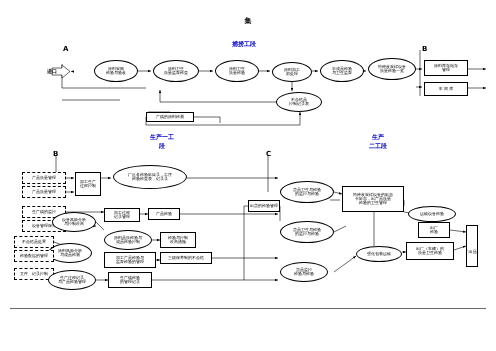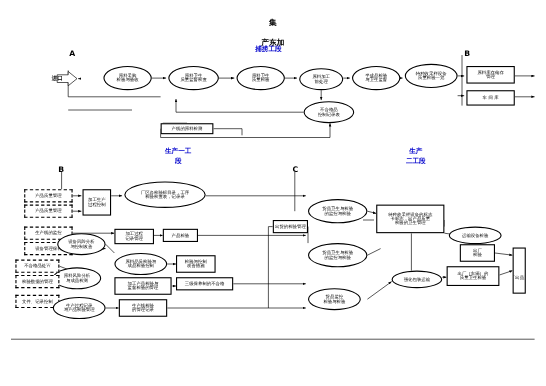--- a/index.html
+++ b/index.html
@@ -129,21 +129,20 @@
     <path d="M248,206 L244,206 L244,280"></path>
     <path d="M330,200 L340,200"></path>
   </g>
 
   <rect x="10" y="308" width="476" height="0.6" fill="#000"></rect>
   <rect x="10" y="16" width="0" height="0" fill="#000"></rect>
 </svg>
 
 <div id="title-block" class="title" style="left:160px;top:8px;width:176px;font-size:7px;">
   <div>集</div>
-  <div>产东加</div>
 </div>
 
 <div id="labels-layer">
     <div class="label" style="left: 214px; top: 40px; width: 60px; font-size: 6px;">捕捞工段</div>
     <div class="label" style="left: 140px; top: 133px; width: 44px; font-size: 6px;">生产一工
 段</div>
     <div class="label" style="left: 356px; top: 133px; width: 44px; font-size: 6px;">生产
 二工段</div>
   </div>
 <div id="markers-layer">

